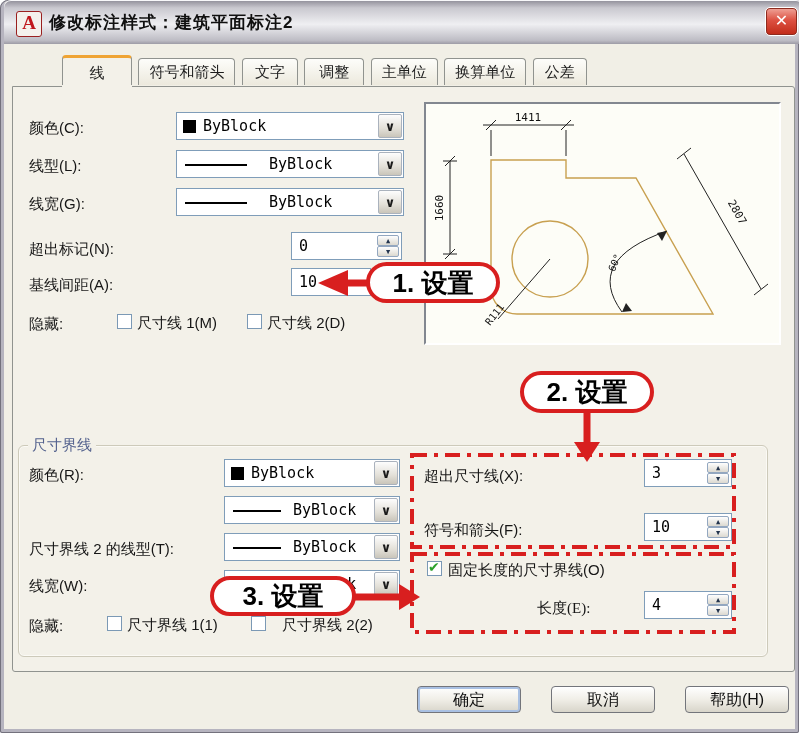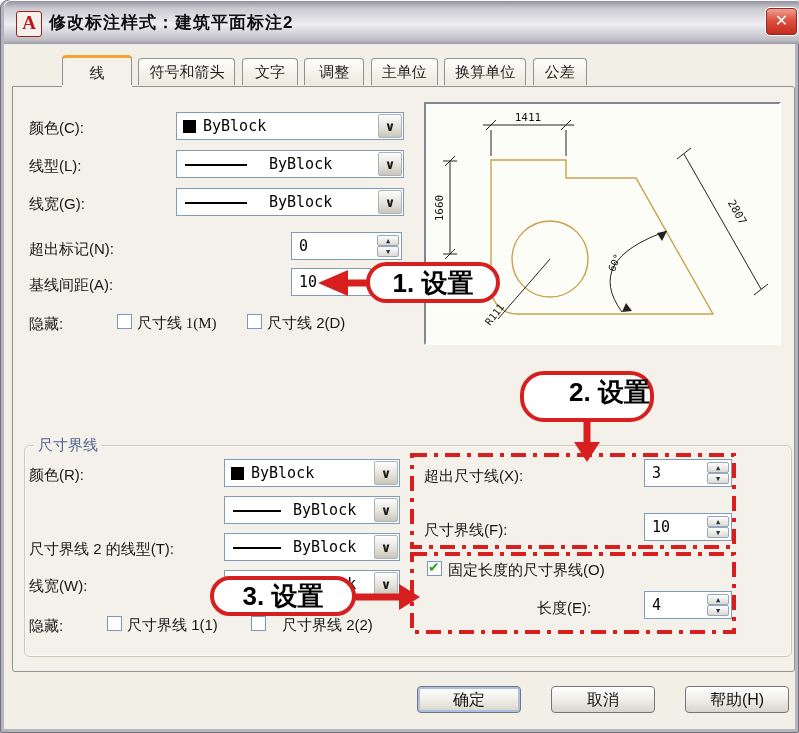--- a/index.html
+++ b/index.html
@@ -132,21 +132,21 @@
       <b class="su">▲</b>
       <b class="sd">▼</b>
     </span>
   </div>
   <div class="flabel" style="left:25px;top:276px;">基线间距(A):</div>
   <div class="editbox" style="left:287px;top:268px;width:80px;">
     <span>10</span>
   </div>
   <div class="flabel" style="left:25px;top:315px;">隐藏:</div>
   <span class="cb" style="left:113px;top:314px;"></span>
-  <div class="flabel" style="left:133px;top:314px;font-family:Liberation Serif, serif;">尺寸线 1(M)</div>
+  <div class="flabel" style="left:133px;top:314px;">尺寸线 1(M)</div>
   <span class="cb" style="left:243px;top:314px;"></span>
   <div class="flabel" style="left:263px;top:314px;">尺寸线 2(D)</div>
 
   <div class="preview">
     <svg width="353" height="239" viewBox="0 0 353 239">
 
       <g stroke="#c8a050" fill="none" stroke-width="1.4">
         <path d="M65,56 L140,56 L140,74 L210,74 L287,210 L91,210 A26,26 0 0 1 65,184 Z"></path>
         <circle cx="124" cy="155" r="38"></circle>
       </g>
@@ -171,21 +171,21 @@
       <g fill="#111" font-size="11" font-family="DejaVu Sans Mono, monospace">
         <text x="102" y="17" text-anchor="middle">1411</text>
         <text transform="translate(17,104) rotate(-90)" text-anchor="middle">1660</text>
         <text transform="translate(308,110) rotate(60)" text-anchor="middle">2807</text>
         <text transform="translate(192,160) rotate(-68)" text-anchor="middle" font-size="10">60°</text>
         <text transform="translate(64,222) rotate(-52)" font-size="10">R111</text>
       </g>
     </svg>
   </div>
 
-  <div class="groupbox" style="left:20px;top:445px;width:748px;height:210px;padding-left:18px;">
+  <div class="groupbox" style="left:14px;top:445px;width:748px;height:210px;">
     <span class="grouplabel">尺寸界线</span>
   </div>
   <div class="flabel" style="left:25px;top:466px;">颜色(R):</div>
   <div class="combo" style="left:220px;top:459px;width:176px;">
     <span class="swatch-square"></span>
     <span class="combo-text" style="left:26px;">ByBlock</span>
     <span class="combo-btn">∨</span>
   </div>
   <div class="combo" style="left:220px;top:496px;width:176px;">
     <span class="swatch-line" style="width:48px;"></span>
@@ -211,33 +211,33 @@
   <div class="flabel" style="left:267px;top:616px;margin-left:11px;">尺寸界线 2(2)</div>
 
   <div class="flabel" style="left:420px;top:467px;">超出尺寸线(X):</div>
   <div class="editbox" style="left:640px;top:459px;width:88px;">
     <span>3</span>
     <span class="spinbtns">
       <b class="su">▲</b>
       <b class="sd">▼</b>
     </span>
   </div>
-  <div class="flabel" style="left:420px;top:521px;">尺寸界线(F):</div>
+  <div class="flabel" style="left:420px;top:521px;">符号和箭头(F):</div>
   <div class="editbox" style="left:640px;top:513px;width:88px;">
     <span>10</span>
     <span class="spinbtns">
       <b class="su">▲</b>
       <b class="sd">▼</b>
     </span>
   </div>
   <span class="cb" style="left:423px;top:561px;">
     <i>✔</i>
   </span>
   <div class="flabel" style="left:444px;top:561px;">固定长度的尺寸界线(O)</div>
-  <div class="flabel" style="left:533px;top:599px;">长度(E):</div>
+  <div class="flabel" style="left:533px;top:599px;font-family:Liberation Serif, serif;">长度(E):</div>
   <div class="editbox" style="left:640px;top:591px;width:88px;">
     <span>4</span>
     <span class="spinbtns">
       <b class="su">▲</b>
       <b class="sd">▼</b>
     </span>
   </div>
 
   <div class="btn default" style="left:413px;">确定</div>
   <div class="btn" style="left:547px;">取消</div>
@@ -258,16 +258,16 @@
       <polygon points="583,462 570,442 596,442" fill="#d81f1f"></polygon>
     </g>
 
     <g>
       <line x1="350" y1="597" x2="398" y2="597" stroke="#d81f1f" stroke-width="7"></line>
       <polygon points="416,597 395,584 395,610" fill="#d81f1f"></polygon>
     </g>
   </svg>
 
   <div class="callout" style="left:362px;top:262px;width:134px;height:41px;line-height:34px;">1. 设置</div>
-  <div class="callout" style="left:516px;top:371px;width:134px;height:51px;line-height:35px;text-align:right;">2. 设置</div>
+  <div class="callout" style="left:516px;top:371px;width:134px;height:42px;line-height:35px;">2. 设置</div>
   <div class="callout" style="left:206px;top:576px;width:146px;height:40px;line-height:33px;">3. 设置</div>
 
 </div>
 
 </body></html>

